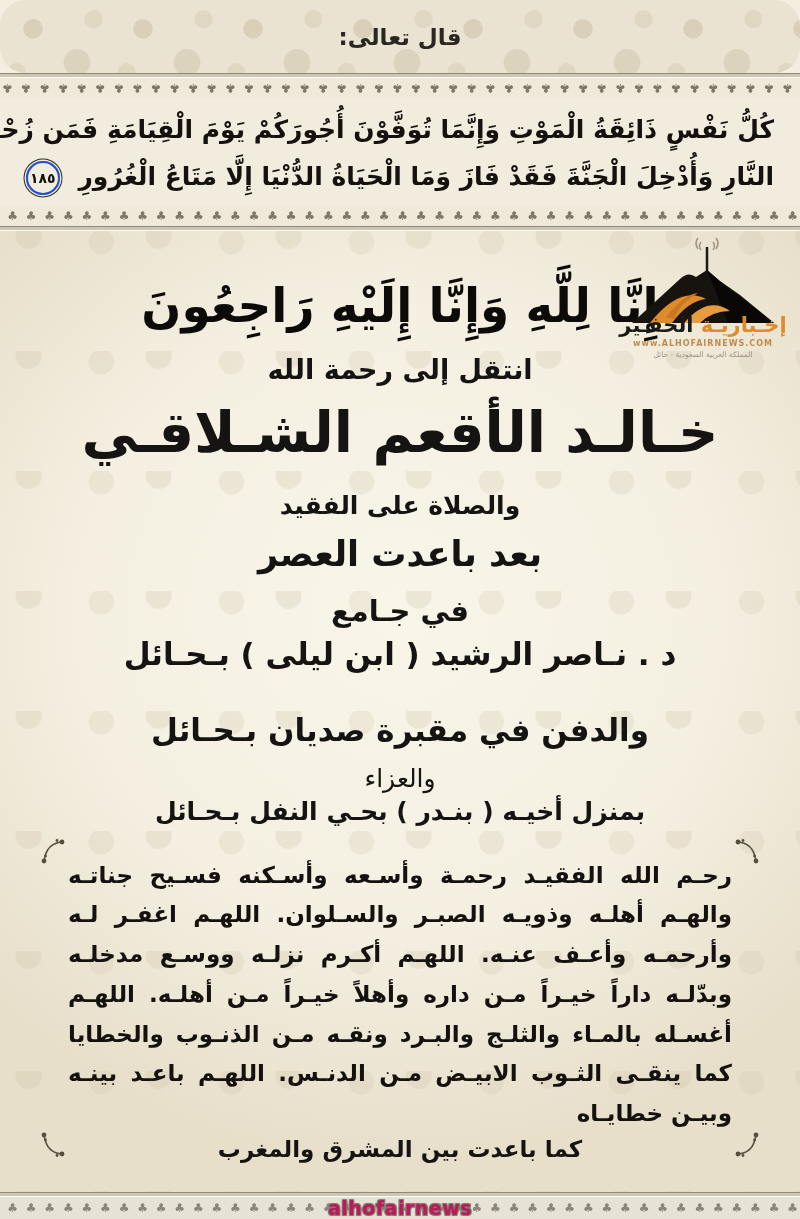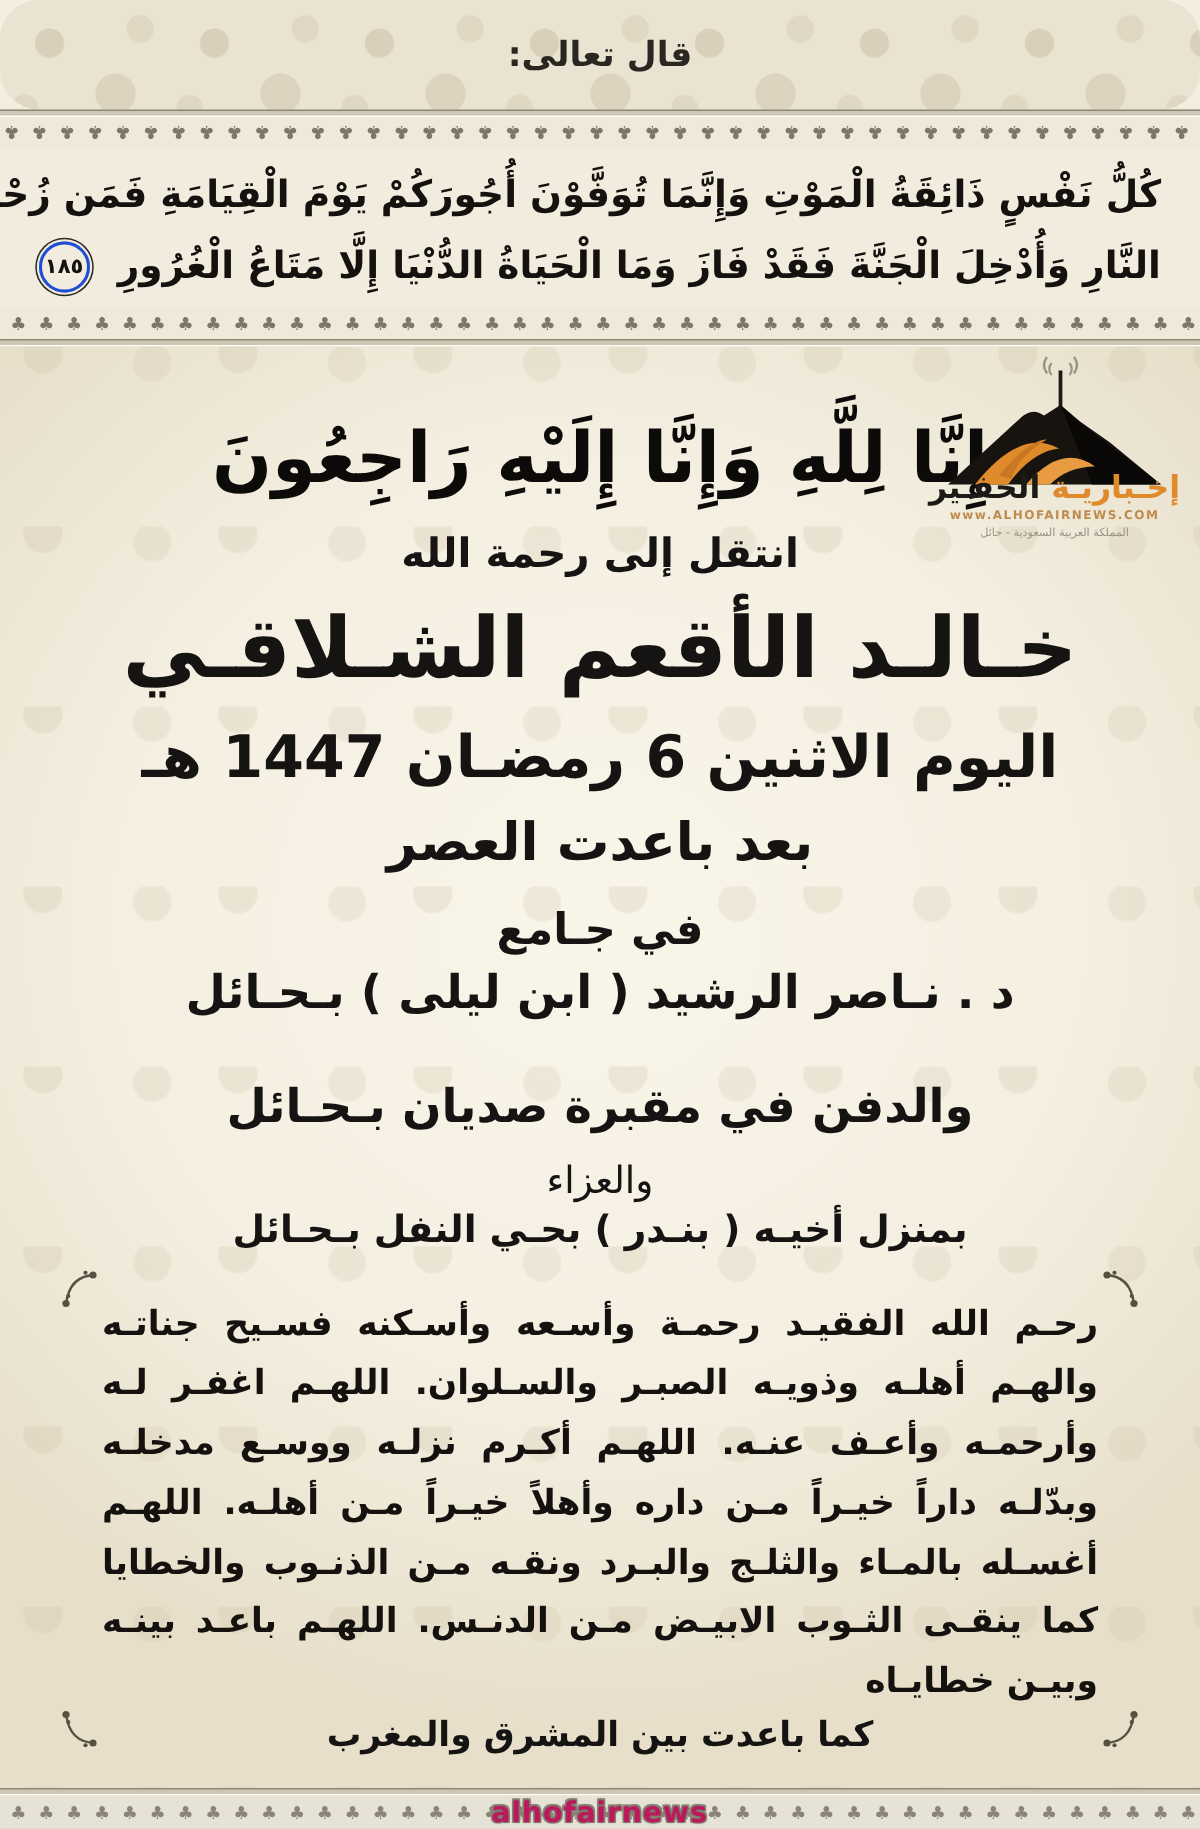--- a/index.html
+++ b/index.html
@@ -165,21 +165,21 @@
         <span class="first">إخـباريـة</span>
         <span class="second">الحفـير</span>
       </div>
       <div class="logo-site">www.ALHOFAIRNEWS.COM</div>
       <div class="logo-tagline">المملكة العربية السعودية - حائل</div>
     </div>
 
     <div class="istirja">إِنَّا لِلَّهِ وَإِنَّا إِلَيْهِ رَاجِعُونَ</div>
     <div class="moved">انتقل إلى رحمة الله</div>
     <div class="deceased-name">خـالـد الأقعم الشـلاقـي</div>
-    <div class="date-line">اليوم الاثنين 6 رمضـان 1447  هـ</div>
+    <div class="salat-line">والصلاة على الفقيد</div>
     <div class="asr-line">بعد باعدت العصر</div>
     <div class="mosque-intro">في جـامع</div>
     <div class="mosque-name">د . نـاصر الرشيد ( ابن ليلى ) بـحـائل</div>
     <div class="burial-line">والدفن في مقبرة صديان بـحـائل</div>
     <div class="azaa-line">والعزاء</div>
     <div class="azaa-location">بمنزل أخيـه ( بنـدر ) بحـي النفل بـحـائل</div>
 
     <div class="dua-block">
       <span class="corner tl">
         <svg width="30" height="30" viewBox="0 0 30 30">

